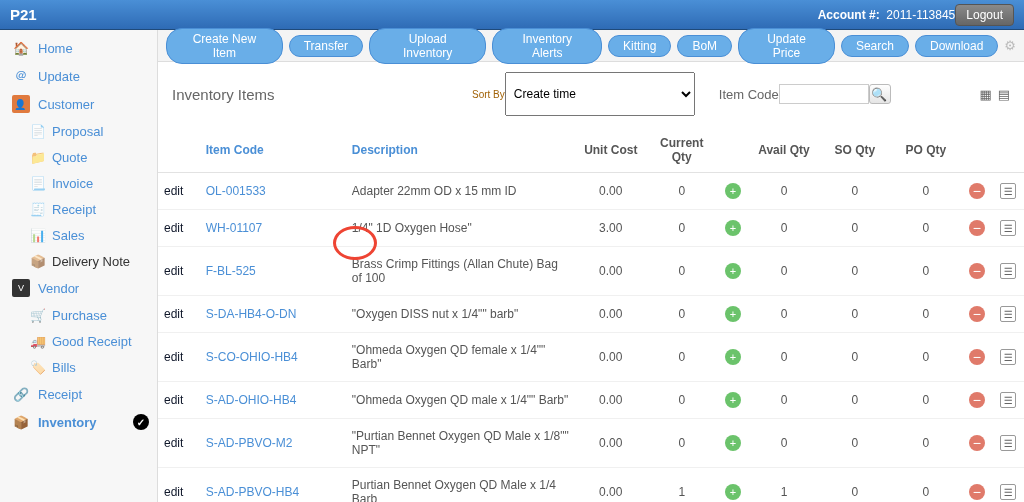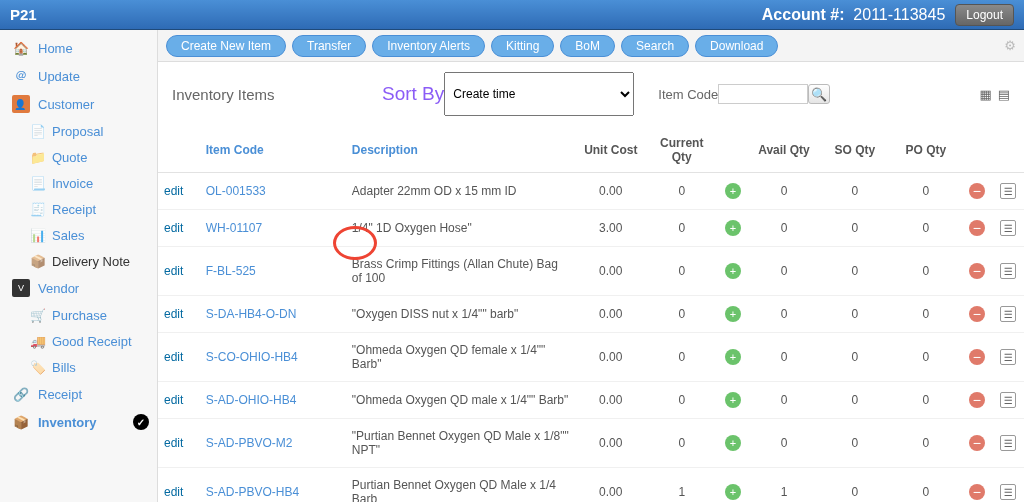--- a/index.html
+++ b/index.html
@@ -1,53 +1,53 @@
 <!DOCTYPE html>
 <html><head>
 <meta charset="utf-8">
 <style>
 * { margin:0; padding:0; box-sizing:border-box; }
 body { font-family:Arial,Helvetica,sans-serif; font-size:13px; color:#333; background:#fff; width:1024px; height:502px; overflow:hidden; }
 
 .topbar { height:30px; background:linear-gradient(#4a8fd6,#2e6bb5); color:#fff; display:flex; align-items:center; padding:0 10px; border-bottom:1px solid #1f4a7a; }
 .topbar .brand { font-weight:bold; font-size:15px; }
 .topbar .spacer { flex:1; }
-.topbar .acct { font-size:16px; margin-right:10px; }
+.topbar .acct { font-size:12px; }
 .logout-btn { background:linear-gradient(#8a8a8a,#666); color:#fff; border:1px solid #555; border-radius:4px; padding:3px 10px; font-size:12px; cursor:pointer; }
 
 .wrap { display:flex; height:472px; }
 .sidebar { width:158px; background:#f7f7f7; border-right:1px solid #ddd; overflow:auto; padding-top:4px; }
 .nav-item { display:flex; align-items:center; padding:5px 8px 5px 12px; color:#4a8fd6; cursor:pointer; font-size:13px; }
 .nav-item.top .ico { width:18px; height:18px; margin-right:8px; display:inline-flex; align-items:center; justify-content:center; }
 .nav-item.sub { padding-left:30px; color:#4a8fd6; }
 .nav-item.sub .ico { width:16px; height:16px; margin-right:6px; opacity:.7; display:inline-flex; align-items:center; justify-content:center; }
 .nav-item.dark { color:#333; }
 .nav-item.active { font-weight:bold; }
 .check-badge { margin-left:auto; width:16px; height:16px; background:#000; border-radius:50%; display:inline-flex; align-items:center; justify-content:center; color:#fff; font-size:10px; }
 
 .main { flex:1; display:flex; flex-direction:column; }
 .toolbar { height:32px; background:#f4f4f4; border-bottom:1px solid #ddd; display:flex; align-items:center; gap:6px; padding:0 8px; }
 .pill { background:#69aee8; color:#fff; border:1px solid #4a8fd6; border-radius:16px; padding:3px 14px; font-size:12px; cursor:pointer; }
 .gear { margin-left:auto; color:#bbb; }
 
 .subhead { display:flex; align-items:center; padding:10px 14px 12px; }
 .subhead .title { font-size:15px; color:#666; flex:0 0 210px; }
-.subhead .sort-lbl { color:#8b5cf6; font-size:19px; }
+.subhead .sort-lbl { color:#a16207; font-size:10px; margin-left:90px; }
 .subhead select { font-size:12px; padding:13px 4px; width:190px; }
 .subhead .code-lbl { color:#666; margin-left:24px; }
 .subhead input { width:90px; padding:2px 4px; font-size:12px; border:1px solid #ccc; }
 .search-ico { width:22px; height:20px; border:1px solid #bbb; border-radius:3px; background:linear-gradient(#fefefe,#e5e5e5); display:inline-flex; align-items:center; justify-content:center; cursor:pointer; }
 .view-icons { margin-left:auto; display:flex; gap:6px; color:#666; }
 
 .tbl-wrap { overflow:auto; flex:1; }
 table { width:100%; border-collapse:collapse; font-size:12px; }
 thead th { text-align:left; padding:8px 6px; border-bottom:1px solid #e2e2e2; font-weight:bold; color:#555; }
 thead th.lnk { color:#4a8fd6; }
 tbody td { padding:10px 6px; border-bottom:1px solid #f0f0f0; vertical-align:middle; color:#555; }
-td.edit { color:#0369a1; cursor:pointer; width:40px;margin-top:32px; }
+td.edit { color:#0f172a; cursor:pointer; width:40px;margin-top:32px; }
 td.code { color:#4a8fd6; cursor:pointer; width:140px; }
 td.desc { width:220px; color:#555; }
 td.num { text-align:center; width:68px; }
 td.act { width:30px; text-align:center; }
 .plus { width:16px; height:16px; background:#6bc36b; border-radius:50%; color:#fff; font-size:11px; display:inline-flex; align-items:center; justify-content:center; cursor:pointer; }
 .minus { width:16px; height:16px; background:#e07a6a; border-radius:50%; color:#fff; font-size:14px; display:inline-flex; align-items:center; justify-content:center; cursor:pointer; }
 .det { width:16px; height:16px; border:1px solid #999; border-radius:2px; display:inline-flex; align-items:center; justify-content:center; cursor:pointer; font-size:10px; color:#666; }
 .circle-annot { position:absolute; left:175px; top:196px; width:44px; height:34px; border:3px solid #e43; border-radius:50%; pointer-events:none; }
 .main { position:relative; }
 th.num { text-align:center; }
@@ -128,23 +128,25 @@
         <span>Inventory</span>
         <span class="check-badge">✓</span>
       </div>
   </div>
 
   <div class="main">
     <div class="circle-annot"></div>
     <div class="toolbar">
       <button class="pill">Create New Item</button>
       <button class="pill">Transfer</button>
+      <button class="pill">Upload Inventory</button>
       <button class="pill">Inventory Alerts</button>
       <button class="pill">Kitting</button>
       <button class="pill">BoM</button>
+      <button class="pill">Update Price</button>
       <button class="pill">Search</button>
       <button class="pill">Download</button>
       <span class="gear">⚙</span>
     </div>
 
     <div class="subhead">
       <span class="title">Inventory Items</span>
       <span class="sort-lbl">Sort By</span>
       <select><option>Create time</option></select>
       <span class="code-lbl">Item Code</span>

